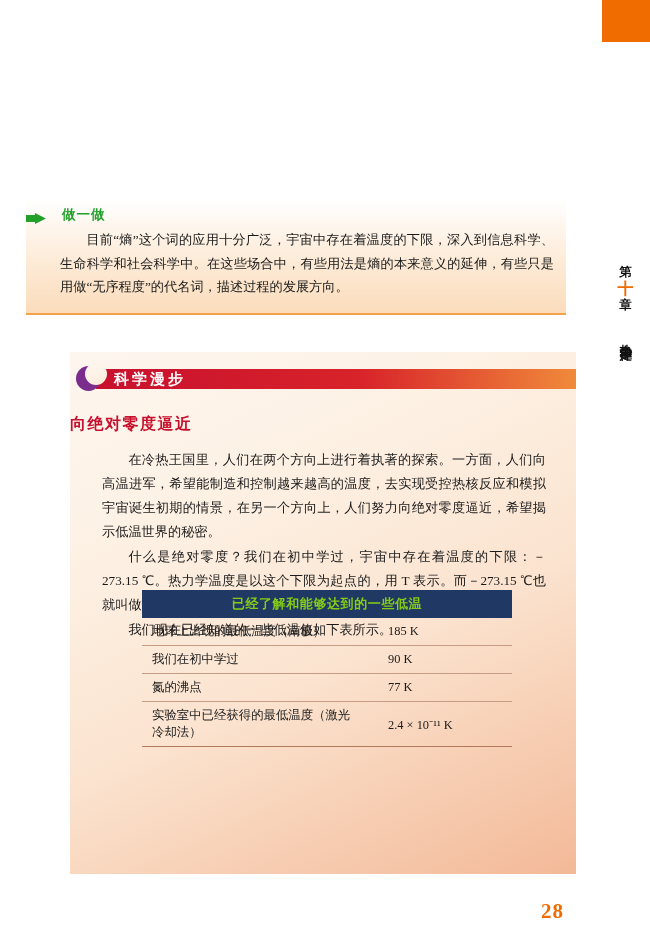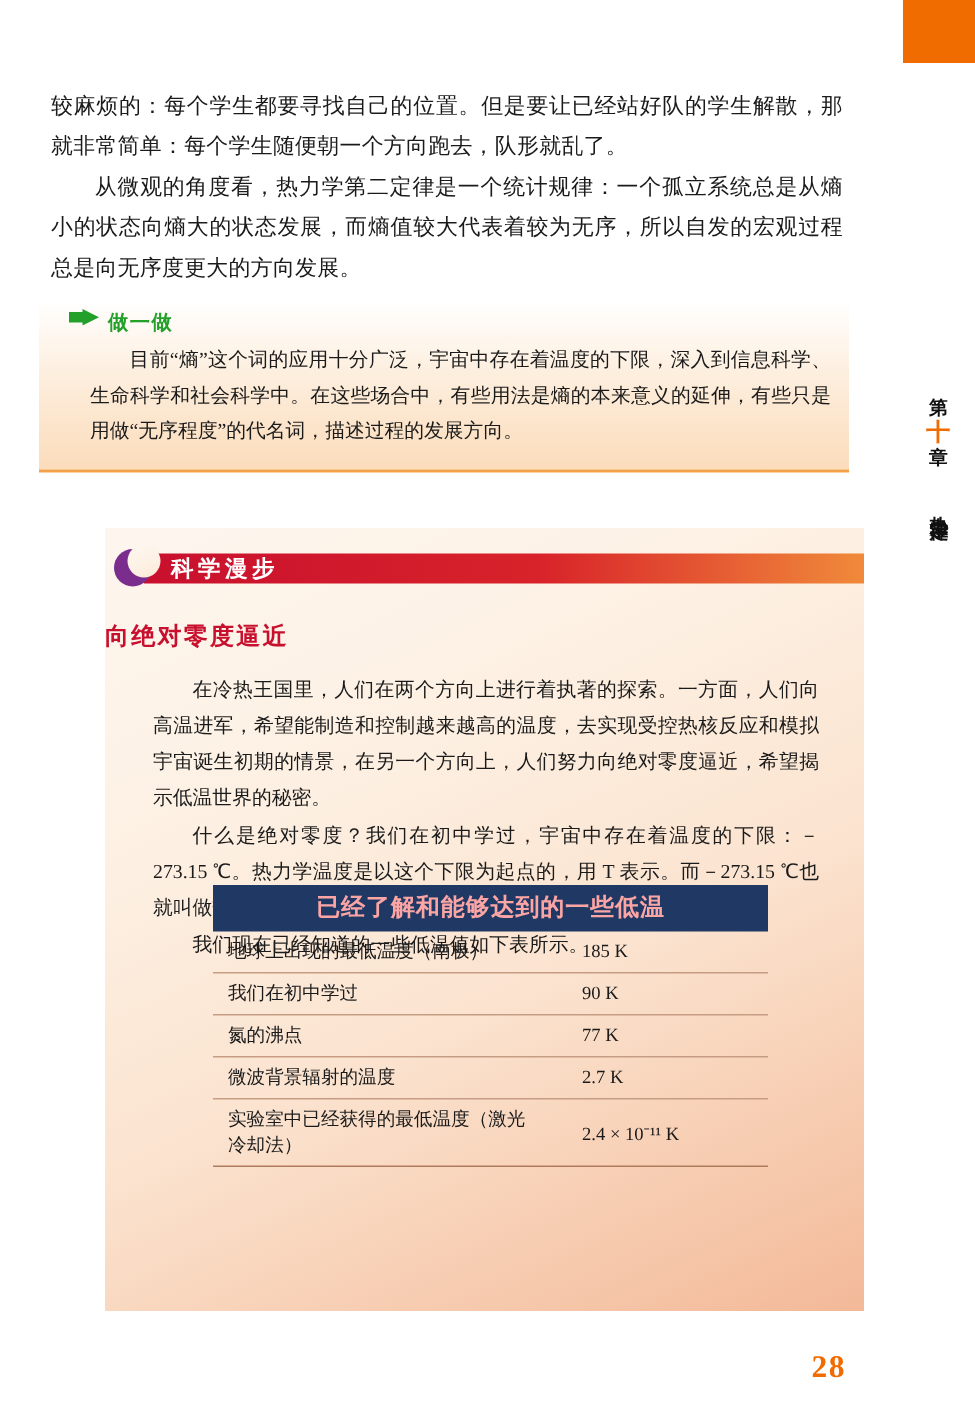--- a/index.html
+++ b/index.html
@@ -96,25 +96,25 @@
     position: absolute;
     left: 26px;
     top: 200px;
     width: 540px;
     height: 113px;
     background: linear-gradient(to bottom, #ffffff 0%, #fdeedd 45%, #fbdcbb 100%);
     border-bottom: 2px solid #f3a14a;
   }
   .doit-head {
     position: absolute;
-    left: 20px;
+    left: 0;
     top: 6px;
     display: flex;
-    align-items: flex-start;
-    gap: 6px;
+    align-items: flex-end;
+    gap: 16px;
   }
   .arrow-icon {
     width: 20px;
     height: 11px;
     display: block;
   }
   .doit-title {
     font-size: 13.5px;
     font-weight: bold;
     color: #22a02a;
@@ -231,22 +231,22 @@
   .temp-table {
     position: absolute;
     left: 72px;
     top: 238px;
     width: 370px;
     border-collapse: collapse;
     font-size: 12.4px;
   }
   .temp-table caption {
     background: #1f3864;
-    color: #fca5a5;
-    font-size: 16px;
+    color: #84cc16;
+    font-size: 13px;
     font-weight: bold;
     letter-spacing: 0.6px;
     padding: 5px 0 5px 0;
     text-align: center;
   }
   .temp-table td {
     border-bottom: 1px solid #c69d84;
     padding: 5px 4px 5px 10px;
     color: #1a1a1a;
     background: transparent;
@@ -281,24 +281,20 @@
       <span class="ch">第</span>
       <span class="plus">十</span>
       <span class="ch">章</span>
       <span class="gap"></span>
       <span class="ch" style="writing-mode: vertical-rl; display:inline-block;">热力学定律</span>
     </div>
   </div>
 
   <div class="content">
 
-    <div class="body-text">
-      <p>较麻烦的：每个学生都要寻找自己的位置。但是要让已经站好队的学生解散，那就非常简单：每个学生随便朝一个方向跑去，队形就乱了。</p>
-      <p class="indent">从微观的角度看，热力学第二定律是一个统计规律：一个孤立系统总是从熵小的状态向熵大的状态发展，而熵值较大代表着较为无序，所以自发的宏观过程总是向无序度更大的方向发展。</p>
-    </div>
 
     <div class="doit">
       <div class="doit-head">
         <svg class="arrow-icon" viewBox="0 0 20 11">
           <path d="M0 2 L9 2 L9 0 L20 5.5 L9 11 L9 9 L0 9 Z" fill="#22a02a"></path>
         </svg>
         <span class="doit-title">做一做</span>
       </div>
       <div class="doit-body">
         <p>目前“熵”这个词的应用十分广泛，宇宙中存在着温度的下限，深入到信息科学、生命科学和社会科学中。在这些场合中，有些用法是熵的本来意义的延伸，有些只是用做“无序程度”的代名词，描述过程的发展方向。</p>
@@ -330,24 +326,20 @@
           </tr>
           <tr>
             <td>我们在初中学过</td>
             <td class="val">90 K</td>
           </tr>
           <tr>
             <td>氮的沸点</td>
             <td class="val">77 K</td>
           </tr>
           <tr>
-            <td>微波背景辐射的温度</td>
-            <td class="val">2.7 K</td>
-          </tr>
-          <tr>
             <td>实验室中已经获得的最低温度（激光冷却法）</td>
             <td class="val">2.4 × 10⁻¹¹ K</td>
           </tr>
         </tbody>
       </table>
 
 
     </div>
 
     <div class="page-number">28</div>

